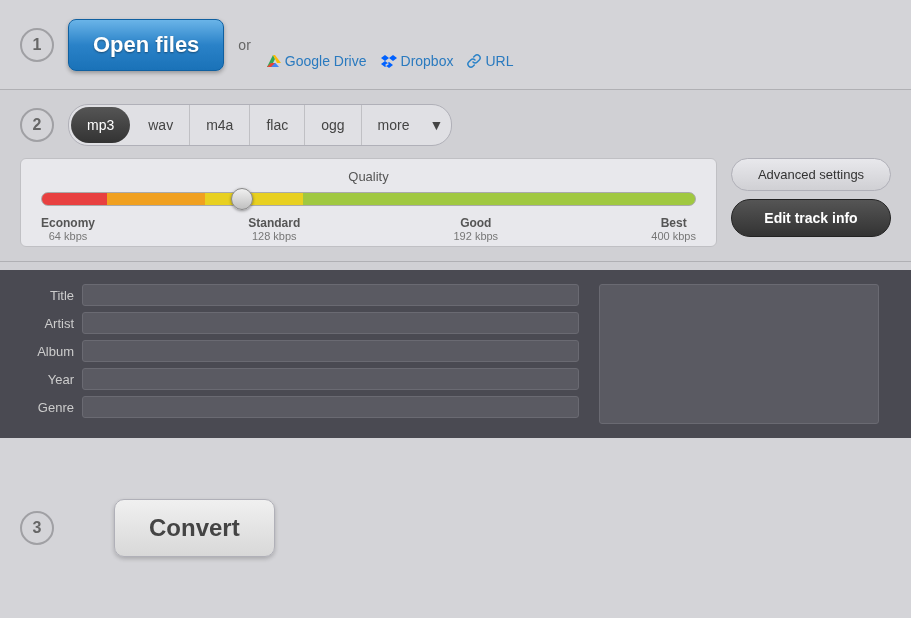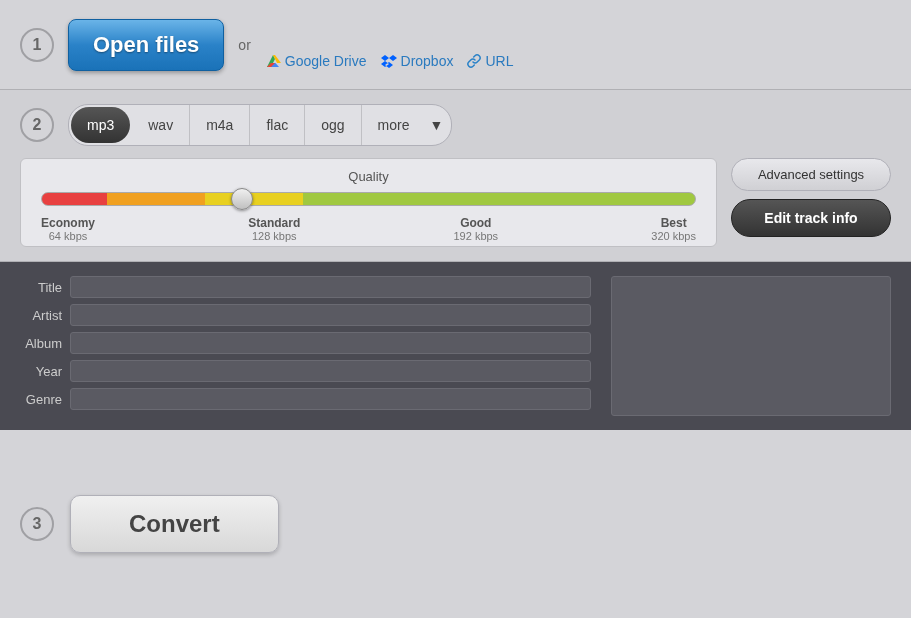--- a/index.html
+++ b/index.html
@@ -235,23 +235,24 @@
       font-size: 14px;
       font-weight: bold;
       color: white;
       cursor: pointer;
       text-align: center;
     }
 
     
     .section-track {
       background: #4a4a52;
-      padding: 14px 20px;
+      padding: 14px 32px;
       display: flex;
       gap: 20px;
+      margin-top: 8px;
     }
 
     .track-fields {
       flex: 1;
       display: flex;
       flex-direction: column;
       gap: 6px;
     }
 
     .track-field-row {
@@ -294,26 +295,27 @@
       display: flex;
       align-items: center;
       gap: 16px;
       flex: 1;
     }
 
     .convert-btn {
       background: linear-gradient(180deg, #f0f0f0 0%, #d8d8d8 100%);
       border: 1px solid #b0b0b8;
       border-radius: 10px;
-      padding: 14px 58px;
+      padding: 14px 34px;
       font-size: 24px;
       font-weight: bold;
       color: #444;
       cursor: pointer;
       box-shadow: 0 2px 4px rgba(0,0,0,0.2);
+      margin-left: 44px;
     }
   </style>
 </head>
 <body>
 
 <div class="main-container">
 
   <div class="section-1">
     <div class="step-circle">1</div>
     <button class="open-files-btn">Open files</button>
@@ -374,21 +376,21 @@
           <div class="quality-marker">
             <div class="label">Standard</div>
             <div class="kbps">128 kbps</div>
           </div>
           <div class="quality-marker">
             <div class="label">Good</div>
             <div class="kbps">192 kbps</div>
           </div>
           <div class="quality-marker">
             <div class="label">Best</div>
-            <div class="kbps">320 kbps</div>
+            <div class="kbps">400 kbps</div>
           </div>
         </div>
       </div>
       <div class="right-buttons">
         <button class="adv-settings-btn">Advanced settings</button>
         <button class="edit-track-btn">Edit track info</button>
       </div>
     </div>
   </div>
 

